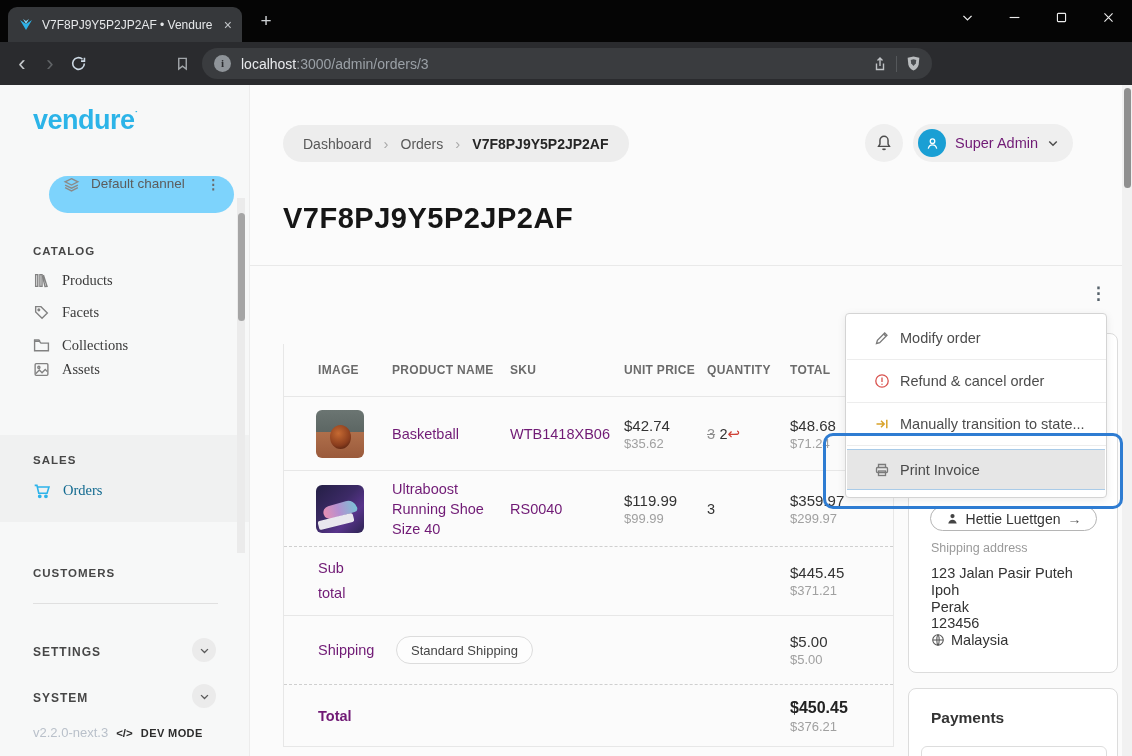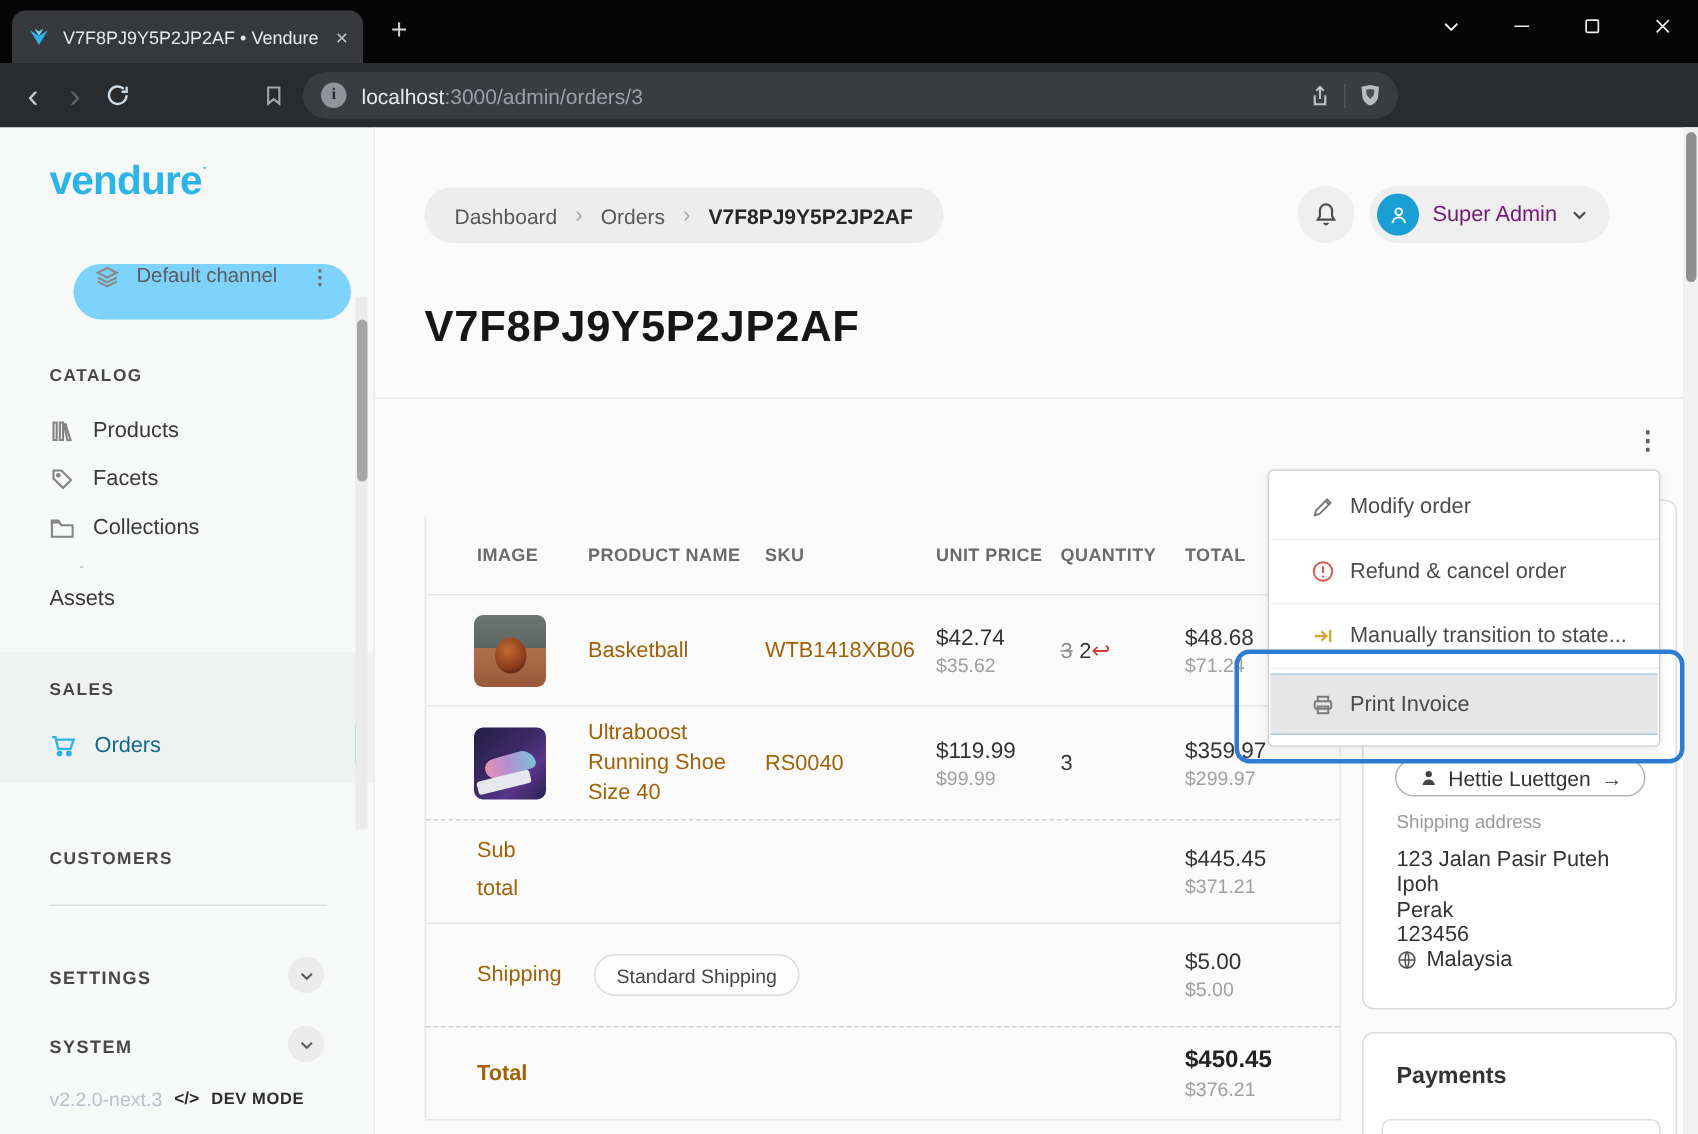--- a/index.html
+++ b/index.html
@@ -46,22 +46,22 @@
   #sidebar { position:absolute; left:0; top:0; width:250px; height:671px; background:#f7f8f8; border-right:1px solid #ececec; }
   #main { position:absolute; left:250px; top:0; width:882px; height:671px; background:#fbfbfb; }
 
   
   #logo { position:absolute; left:33px; top:20px; font-size:27px; font-weight:700; color:#2cb4e8; letter-spacing:-0.5px; }
   #logo sup { font-size:11px; color:#2cb4e8; }
   #channel { position:absolute; left:49px; top:91px; width:185px; height:37px; background:#7dd3fc;
     border-radius:19px; display:flex; align-items:flex-start; padding:0 14px; gap:11px; color:#5c5c5c; font-size:13.5px; }
   #channel .kebab { margin-left:auto; color:#6a6a6a; font-weight:700; }
   .navlabel { position:absolute; left:33px; font-size:11.5px; font-weight:700; color:#474747; letter-spacing:1px; }
-  .navitem { position:absolute; left:33px; height:30px; display:flex; align-items:center; gap:12px;
-    font-size:14.5px; color:#3a3a3a; }
+  .navitem { position:absolute; left:33px; height:30px; display:flex; gap:12px;
+    font-size:14.5px; color:#3a3a3a;font-family:Liberation Serif, serif; }
   .navitem svg { color:#828282; }
   #salesgroup { position:absolute; left:0; top:350px; width:249px; height:87px; background:rgba(0,0,0,0.028); }
   #orders-item { color:#11698f; font-weight:500; }
   #orders-item svg { color:#2db3ea; }
   #active-bar { position:absolute; left:237px; top:396px; width:4px; height:30px; background:#2db3ea; border-radius:2px; }
   #sb-divider { position:absolute; left:33px; top:518px; width:185px; height:1px; background:#e0e0e0; }
   .collapser { position:absolute; left:192px; width:24px; height:24px; border-radius:50%;
     background:#ebebeb; display:flex; align-items:center; justify-content:center; color:#5a5a5a; }
   #version-row { position:absolute; left:33px; top:640px; display:flex; align-items:center; gap:8px; }
   #version { color:#b9c0ca; font-size:13px; }
@@ -93,21 +93,21 @@
 
   
   #order-table { position:absolute; left:33px; top:259px; width:611px; border-left:1px solid #e7e7e7; border-right:1px solid #e7e7e7; }
   .trow { position:relative; width:100%; }
   #thead { height:53px; border-bottom:1px solid #e7e7e7; }
   .th { position:absolute; top:19px; font-size:12px; font-weight:700; color:#6b6b6b; letter-spacing:0.3px; }
   .c-img{left:34px;} .c-name{left:108px;} .c-sku{left:226px;} .c-price{left:340px;} .c-qty{left:423px;} .c-total{left:506px;}
   .price-main { font-size:15px; color:#333; }
   .price-sub { font-size:13px; color:#a0a0a0; margin-top:2px; }
   .cellv { position:absolute; top:50%; transform:translateY(-50%); }
-  .celltext { font-size:14.5px; color:#a16207; }
+  .celltext { font-size:14.5px; color:#701a75; }
   .thumb { position:absolute; left:32px; top:50%; transform:translateY(-50%); width:48px; height:48px; border-radius:6px; overflow:hidden; }
   #thumb-basketball { background:linear-gradient(180deg,#6b7572 0%,#5c6663 46%,#af6f4b 46%,#9a5a3b 100%); }
   #thumb-basketball .ball { position:absolute; left:14px; top:15px; width:21px; height:24px; border-radius:50%;
     background:radial-gradient(circle at 40% 35%, #c66a32 0%, #8a3d1d 60%, #3a150a 100%); }
   #thumb-shoe { background:linear-gradient(135deg,#241f45 0%,#3c2a66 45%,#58348b 70%,#2b2350 100%); }
   #thumb-shoe .shoe { position:absolute; left:7px; top:18px; width:34px; height:13px; border-radius:7px 10px 4px 7px;
     background:linear-gradient(90deg,#e890b2 0%,#b58fd0 45%,#79c2d6 100%); transform:rotate(-16deg); }
   #thumb-shoe .platform { position:absolute; left:2px; top:32px; width:36px; height:9px; background:#e9e7ee;
     transform:rotate(-14deg); border-radius:2px; }
   #row1 { height:74px; border-bottom:1px solid #e7e7e7; }
@@ -264,21 +264,21 @@
         </svg>
       <span>Facets</span>
     </div>
     <div class="navitem" style="top:252px;">
       <svg width="17" height="17" viewBox="0 0 16 16" fill="none" stroke="currentColor" stroke-width="1.3">
         <path d="M1.5 4h4.5l1.5 1.8h7V13h-13z"></path>
           <path d="M1.5 4V2.8h4l1 1.2"></path>
         </svg>
       <span>Collections</span>
     </div>
-    <div class="navitem" style="top:292px;flex-direction:column;">
+    <div class="navitem" style="top:276px;">
       <svg width="17" height="17" viewBox="0 0 16 16" fill="none" stroke="currentColor" stroke-width="1.3">
         <rect x="2" y="2.5" width="12" height="11" rx="1"></rect>
           <circle cx="5.5" cy="6" r="1"></circle>
           <path d="M2.5 12l3.5-3.5 2.5 2.5 3-3 2 2"></path>
         </svg>
       <span>Assets</span>
     </div>
 
     <div id="salesgroup"></div>
     <div class="navlabel" style="top:369px;">SALES</div>

